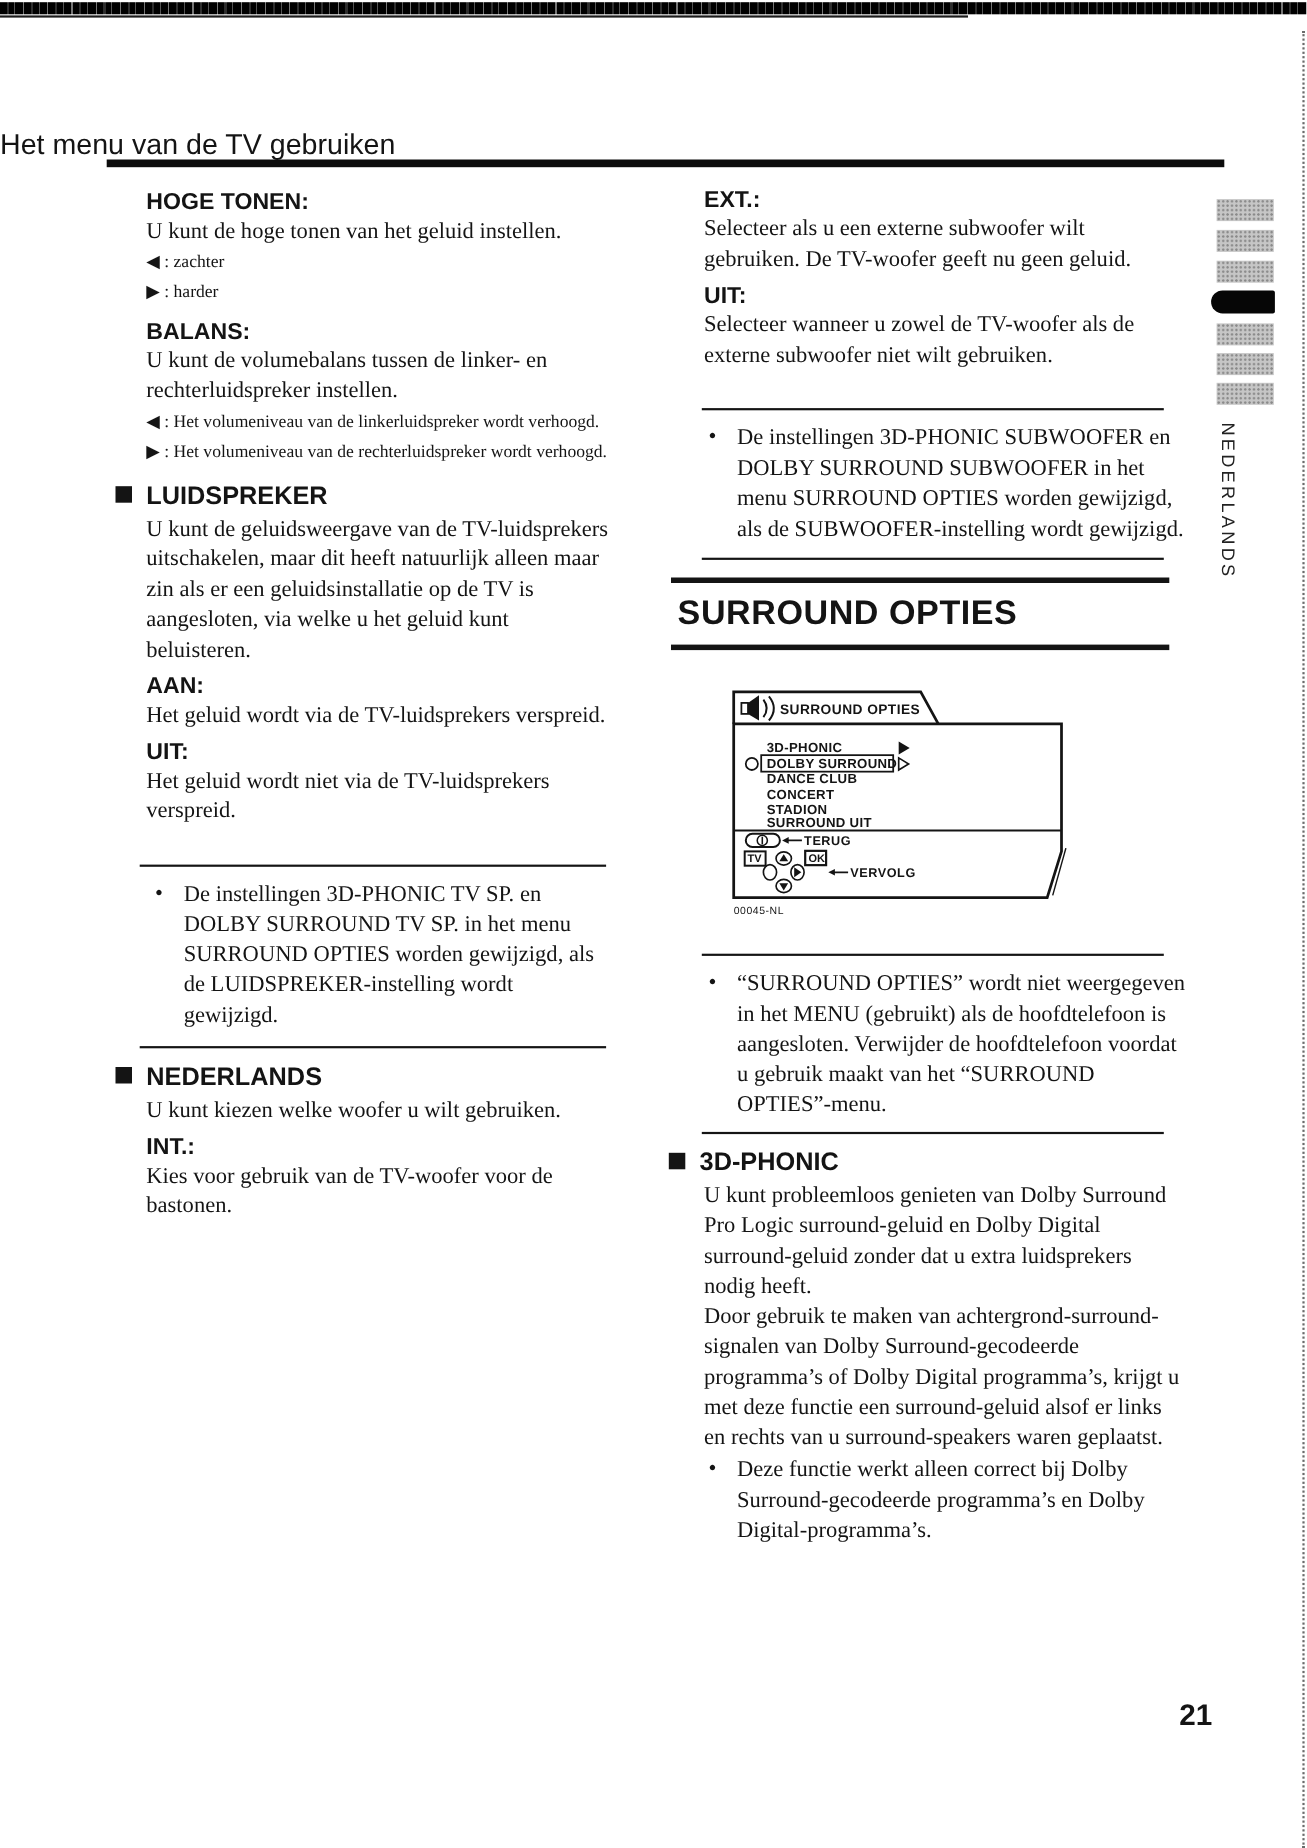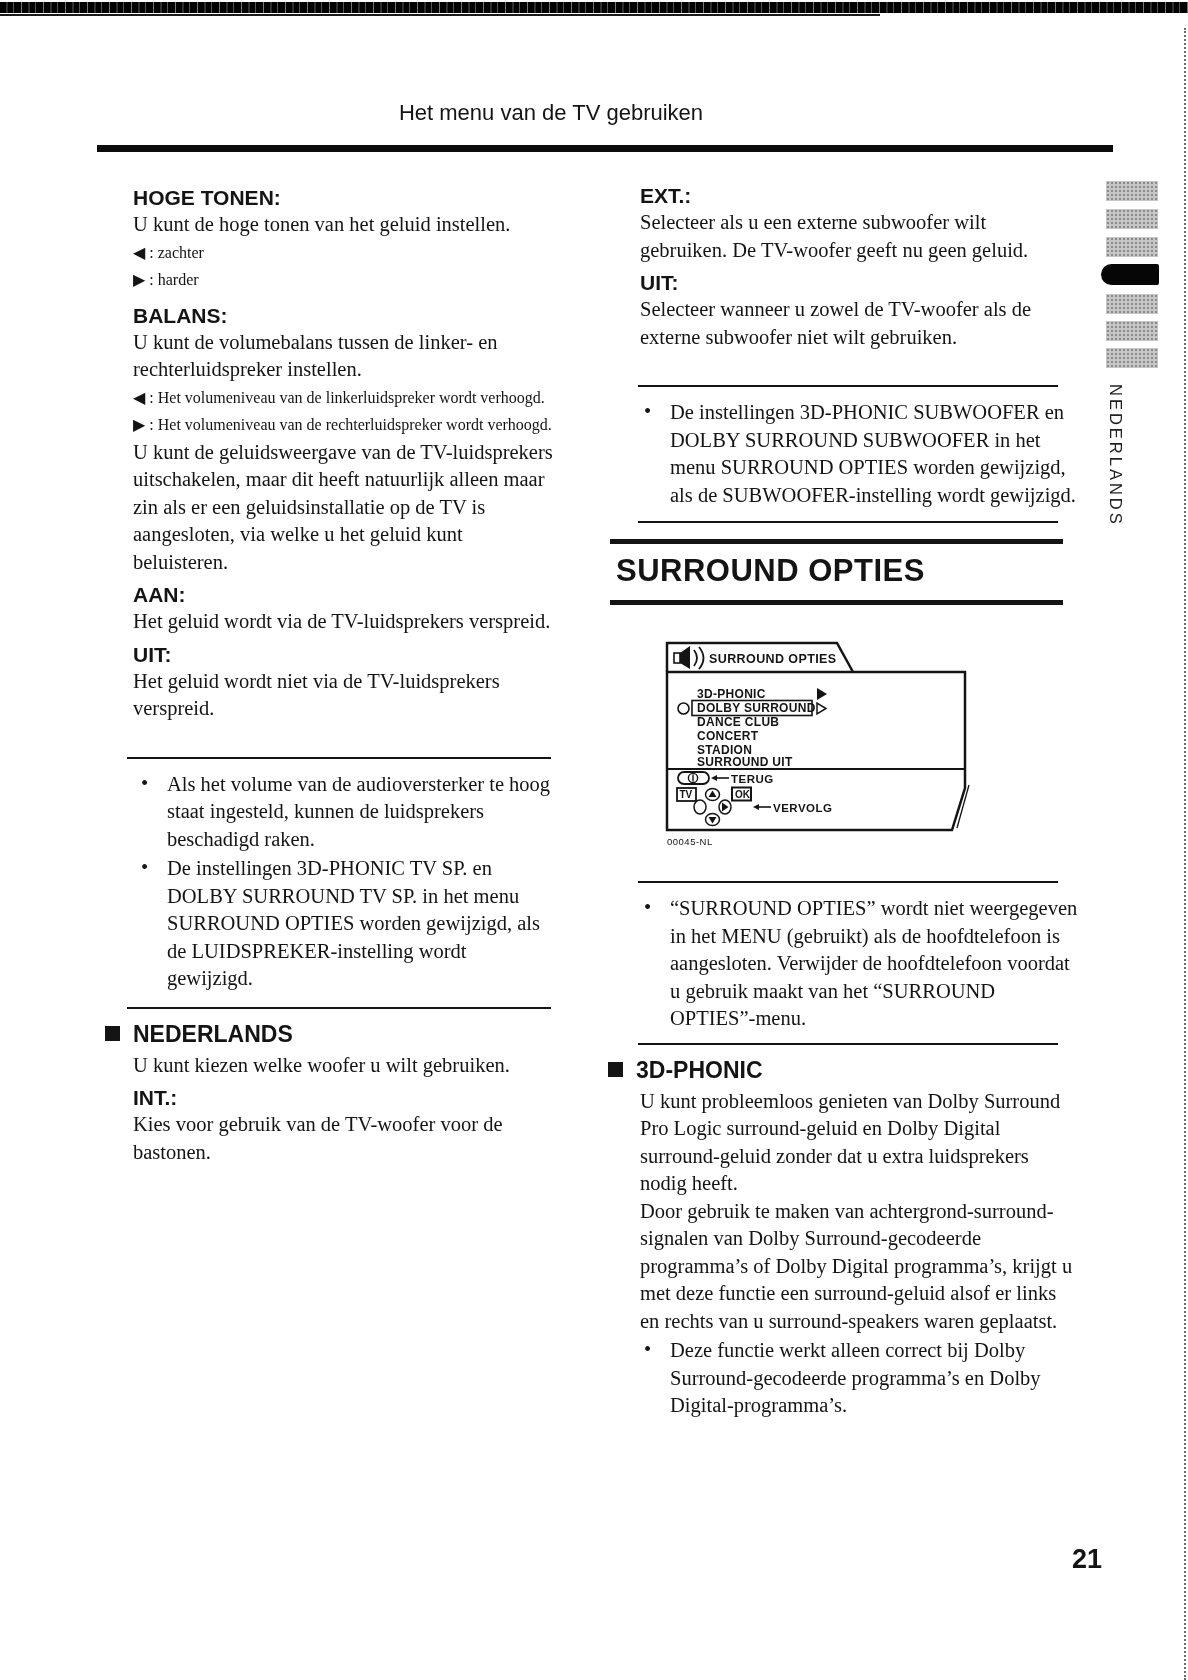--- a/index.html
+++ b/index.html
@@ -13,26 +13,26 @@
   .scan-right{position:absolute;top:28px;bottom:0;left:1184px;border-left:2px dotted #6b6b6b;}
 
   
   .etab{position:absolute;left:1106px;width:52px;height:20px;background-color:#c6c6c6;
     background-image:radial-gradient(#8a8a8a 1px, rgba(0,0,0,0) 1.2px);background-size:4px 4px;}
   .etab-black{position:absolute;left:1101px;width:58px;height:21px;background:#060606;border-radius:11px 2px 2px 11px;}
   .lang{position:absolute;left:1106px;top:384px;writing-mode:vertical-rl;
     font-family:"Liberation Sans",sans-serif;font-size:16.5px;letter-spacing:3px;color:#222;}
 
   
-  .hdr-title{position:absolute;top:100px;left:0;width:1102px;text-align:center;
-    font-family:"Liberation Sans",sans-serif;font-size:22px;}
+  .hdr-title{position:absolute;top:116px;left:0;width:1102px;text-align:left;
+    font-family:"Liberation Sans",sans-serif;font-size:26px;}
   .hdr-rule{position:absolute;top:145px;left:97px;width:1016px;height:7px;background:#0c0c0c;}
 
   
-  .col{position:absolute;top:179px;}
+  .col{position:absolute;top:165px;}
   .col-left{left:105px;width:448px;}
   .col-right{left:608px;width:470px;}
   .ind-l{padding-left:28px;}
   .ind-r{padding-left:32px;}
 
   h2,h3,h4,p{margin:0;}
   .h-sans{font-family:"Liberation Sans",sans-serif;font-weight:bold;}
   h4{font-size:21px;margin-top:7px;margin-bottom:1px;}
   h3{font-size:23px;display:flex;align-items:flex-start;gap:13px;margin-top:12px;margin-bottom:4px;}
   .sq{width:15px;height:15px;background:#141414;flex:0 0 auto;margin-top:5px;}
@@ -89,31 +89,34 @@
       <p>U kunt de hoge tonen van het geluid instellen.</p>
       <div class="arrow-line">◀ : zachter</div>
       <div class="arrow-line">▶ : harder</div>
 
       <h4 class="h-sans" style="margin-top:10px">BALANS:</h4>
       <p>U kunt de volumebalans tussen de linker- en rechterluidspreker instellen.</p>
       <div class="arrow-line">◀ : Het volumeniveau van de linkerluidspreker wordt verhoogd.</div>
       <div class="arrow-line">▶ : Het volumeniveau van de rechterluidspreker wordt verhoogd.</div>
     </div>
 
+    <h3 class="h-sans">
+      <span class="sq"></span>
+      <span>LUIDSPREKER</span>
+    </h3>
     <div class="ind-l">
       <p>U kunt de geluidsweergave van de TV-luidsprekers uitschakelen, maar dit heeft natuurlijk alleen maar zin als er een geluidsinstallatie op de TV is aangesloten, via welke u het geluid kunt beluisteren.</p>
       <h4 class="h-sans">AAN:</h4>
       <p>Het geluid wordt via de TV-luidsprekers verspreid.</p>
       <h4 class="h-sans">UIT:</h4>
       <p>Het geluid wordt niet via de TV-luidsprekers verspreid.</p>
     </div>
 
     <hr class="lrule mt34">
     <ul class="notes">
-      <li>Als het volume van de audioversterker te hoog staat ingesteld, kunnen de luidsprekers beschadigd raken.</li>
       <li>De instellingen 3D-PHONIC TV SP. en DOLBY SURROUND TV SP. in het menu SURROUND OPTIES worden gewijzigd, als de LUIDSPREKER-instelling wordt gewijzigd.</li>
     </ul>
     <hr class="lrule mt14">
 
     <h3 class="h-sans">
       <span class="sq"></span>
       <span>NEDERLANDS</span>
     </h3>
     <div class="ind-l">
       <p>U kunt kiezen welke woofer u wilt gebruiken.</p>

